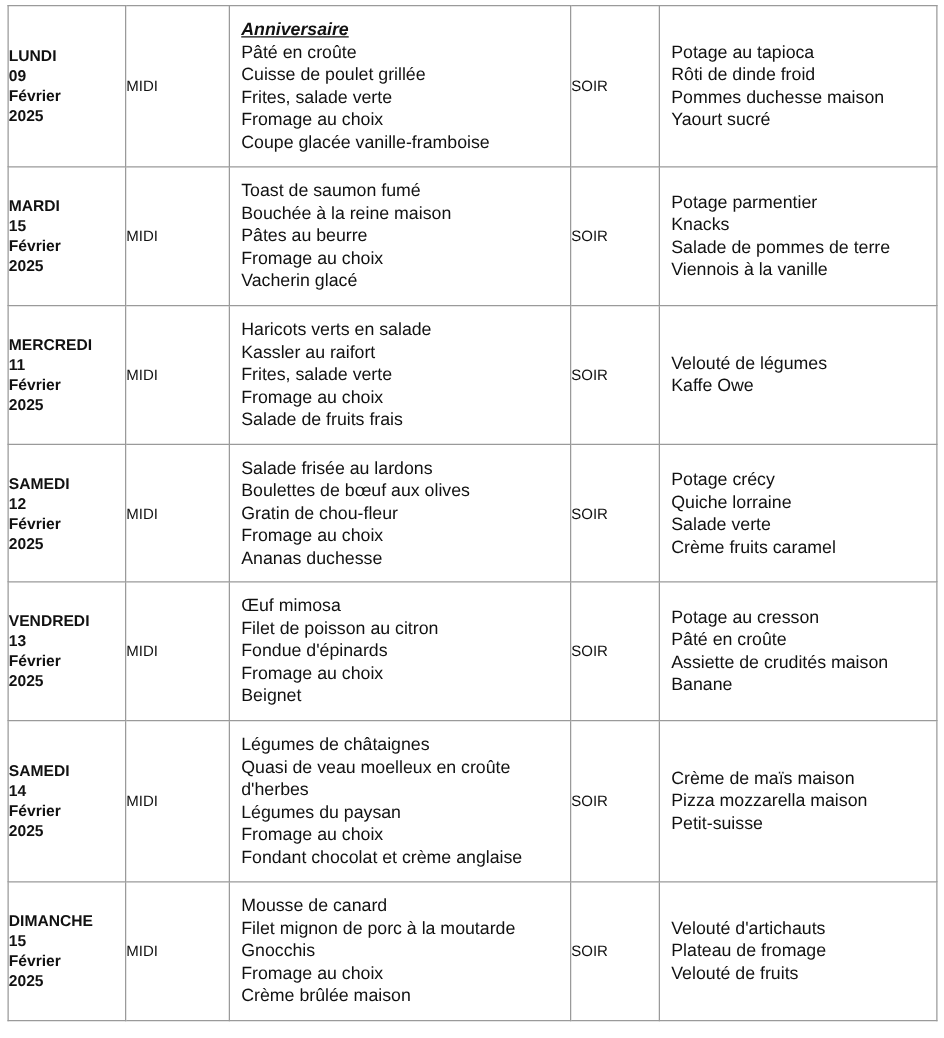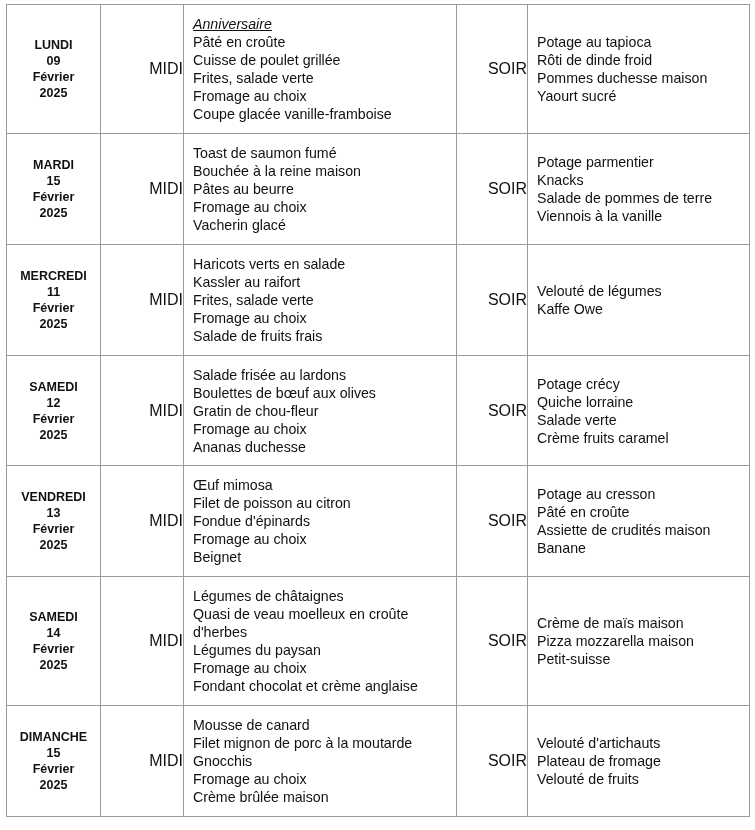--- a/index.html
+++ b/index.html
@@ -15,38 +15,38 @@
       padding: 0;
       vertical-align: middle;
       color: #111;
     }
     col.c-day { width: 94px; }
     col.c-midi { width: 83px; }
     col.c-lunch { width: 273px; }
     col.c-soir { width: 71px; }
     col.c-dinner { width: 222px; }
     td.day {
-      text-align: center;
+      text-align: left;
       color: #1f4e79;
       font-weight: bold;
       font-size: 12.5px;
       line-height: 16px;
     }
     td.day span { display: block; }
     td.meal-label {
-      text-align: right;
-      font-size: 16px;
+      text-align: left;
+      font-size: 12px;
     }
     td.dishes {
       padding-left: 9px !important;
       font-size: 14.2px;
       line-height: 18px;
     }
     td.dishes .dish { display: block; white-space: normal; }
-    td.dishes .note { display: block; font-weight: normal; font-style: italic; text-decoration: underline; }
+    td.dishes .note { display: block; font-weight: bold; font-style: italic; text-decoration: underline; }
     tr.r0 { height: 129px; }
     tr.r1, tr.r2, tr.r4, tr.r6 { height: 111px; }
     tr.r3 { height: 110px; }
     tr.r5 { height: 129px; }
   </style>
 </head>
 <body>
 
 <table class="menu">
   <colgroup>

